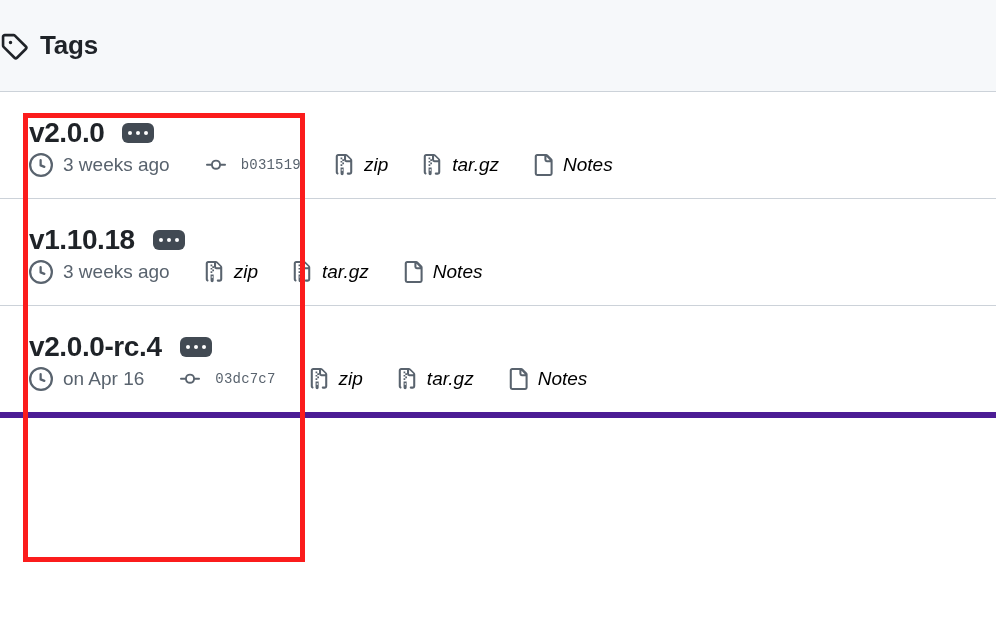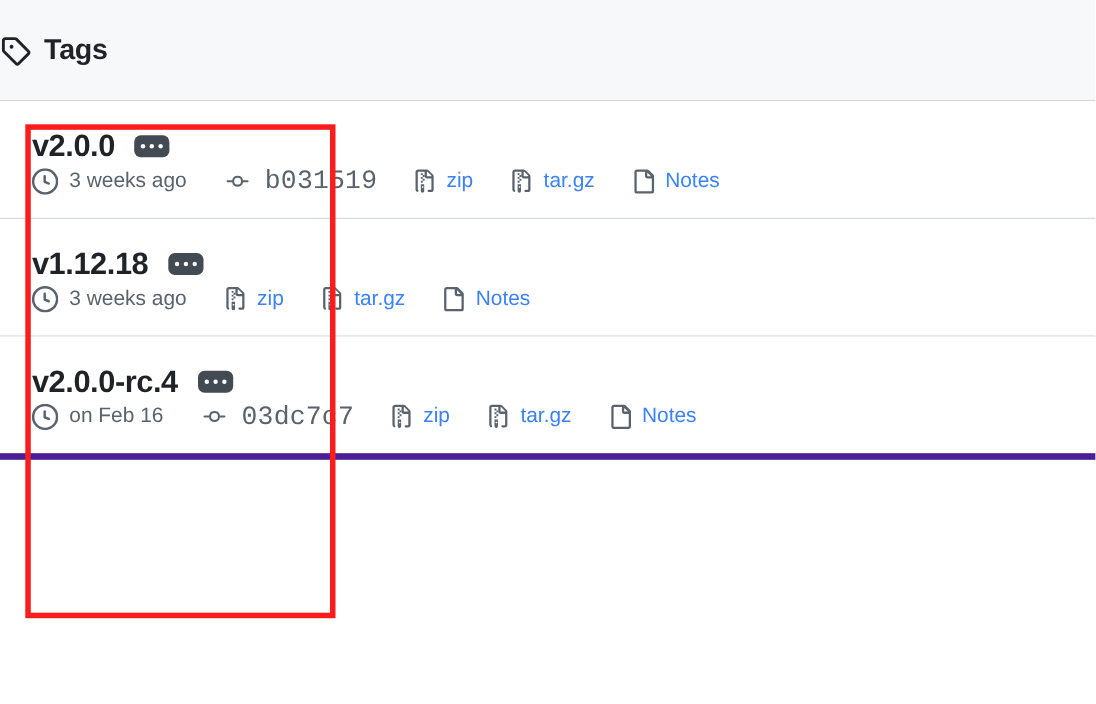--- a/index.html
+++ b/index.html
@@ -107,31 +107,32 @@
     justify-content: center;
     color: #59636e;
     flex: none;
   }
   .meta-date .m-icon { width: 24px; height: 24px; margin-right: 10px; }
   .meta-date { margin-right: 33px; }
 
   .meta-commit .m-icon { width: 26px; height: 20px; margin-right: 12px; }
   .meta-commit .sha {
     font-family: "Liberation Mono", "DejaVu Sans Mono", monospace;
-    font-size: 24px;
+    font-size: 14px;
     color: #59636e;
     letter-spacing: 0.2px;
   }
   .meta-commit { margin-right: 32px; }
 
   .meta-link {
-    color: #3b82f6;
+    color: #000000;
     text-decoration: none;
     cursor: pointer;
     margin-right: 33px;
+    font-style: italic;
   }
   .meta-link .m-icon { width: 22px; height: 24px; margin-right: 9px; }
   .meta-link:last-child { margin-right: 0; }
 
   
   .annotation-box {
     position: absolute;
     left: 23px;
     top: 113px;
     width: 282px;
@@ -210,21 +211,21 @@
             <path d="M2 1.75C2 .784 2.784 0 3.75 0h6.586c.464 0 .909.184 1.237.513l2.914 2.914c.329.328.513.773.513 1.237v9.586A1.75 1.75 0 0 1 13.25 16h-9.5A1.75 1.75 0 0 1 2 14.25Zm1.75-.25a.25.25 0 0 0-.25.25v12.5c0 .138.112.25.25.25h9.5a.25.25 0 0 0 .25-.25V6h-2.75A1.75 1.75 0 0 1 9 4.25V1.5Zm6.75.56v2.19c0 .138.112.25.25.25h2.19Z"></path>
           </svg>
         </span>
         <span>Notes</span>
       </a>
     </div>
   </div>
 
   <div class="tag-row">
     <div class="tag-name-line">
-      <a class="tag-name">v1.12.18</a>
+      <a class="tag-name">v1.10.18</a>
       <span class="kebab-button">
         <span class="dot"></span>
         <span class="dot"></span>
         <span class="dot"></span>
       </span>
     </div>
     <div class="tag-meta-line">
       <span class="meta-item meta-date">
         <span class="m-icon">
           <svg width="24" height="24" viewBox="0 0 16 16" fill="currentColor" aria-hidden="true">
@@ -275,21 +276,21 @@
         <span class="dot"></span>
       </span>
     </div>
     <div class="tag-meta-line">
       <span class="meta-item meta-date">
         <span class="m-icon">
           <svg width="24" height="24" viewBox="0 0 16 16" fill="currentColor" aria-hidden="true">
             <path d="M8 0a8 8 0 1 1 0 16A8 8 0 0 1 8 0ZM1.5 8a6.5 6.5 0 1 0 13 0 6.5 6.5 0 0 0-13 0Zm7-3.25v2.992l2.028.812a.75.75 0 0 1-.557 1.392l-2.5-1A.751.751 0 0 1 7 8.25v-3.5a.75.75 0 0 1 1.5 0Z"></path>
           </svg>
         </span>
-        <span>on Feb 16</span>
+        <span>on Apr 16</span>
       </span>
 
       <span class="meta-item meta-commit">
         <span class="m-icon">
           <svg width="26" height="20" viewBox="0 0 16 16" fill="currentColor" aria-hidden="true">
             <path d="M11.93 8.5a4.002 4.002 0 0 1-7.86 0H.75a.75.75 0 0 1 0-1.5h3.32a4.002 4.002 0 0 1 7.86 0h3.32a.75.75 0 0 1 0 1.5Zm-1.43-.75a2.5 2.5 0 1 0-5 0 2.5 2.5 0 0 0 5 0Z"></path>
           </svg>
         </span>
         <span class="sha">03dc7c7</span>
       </span>

